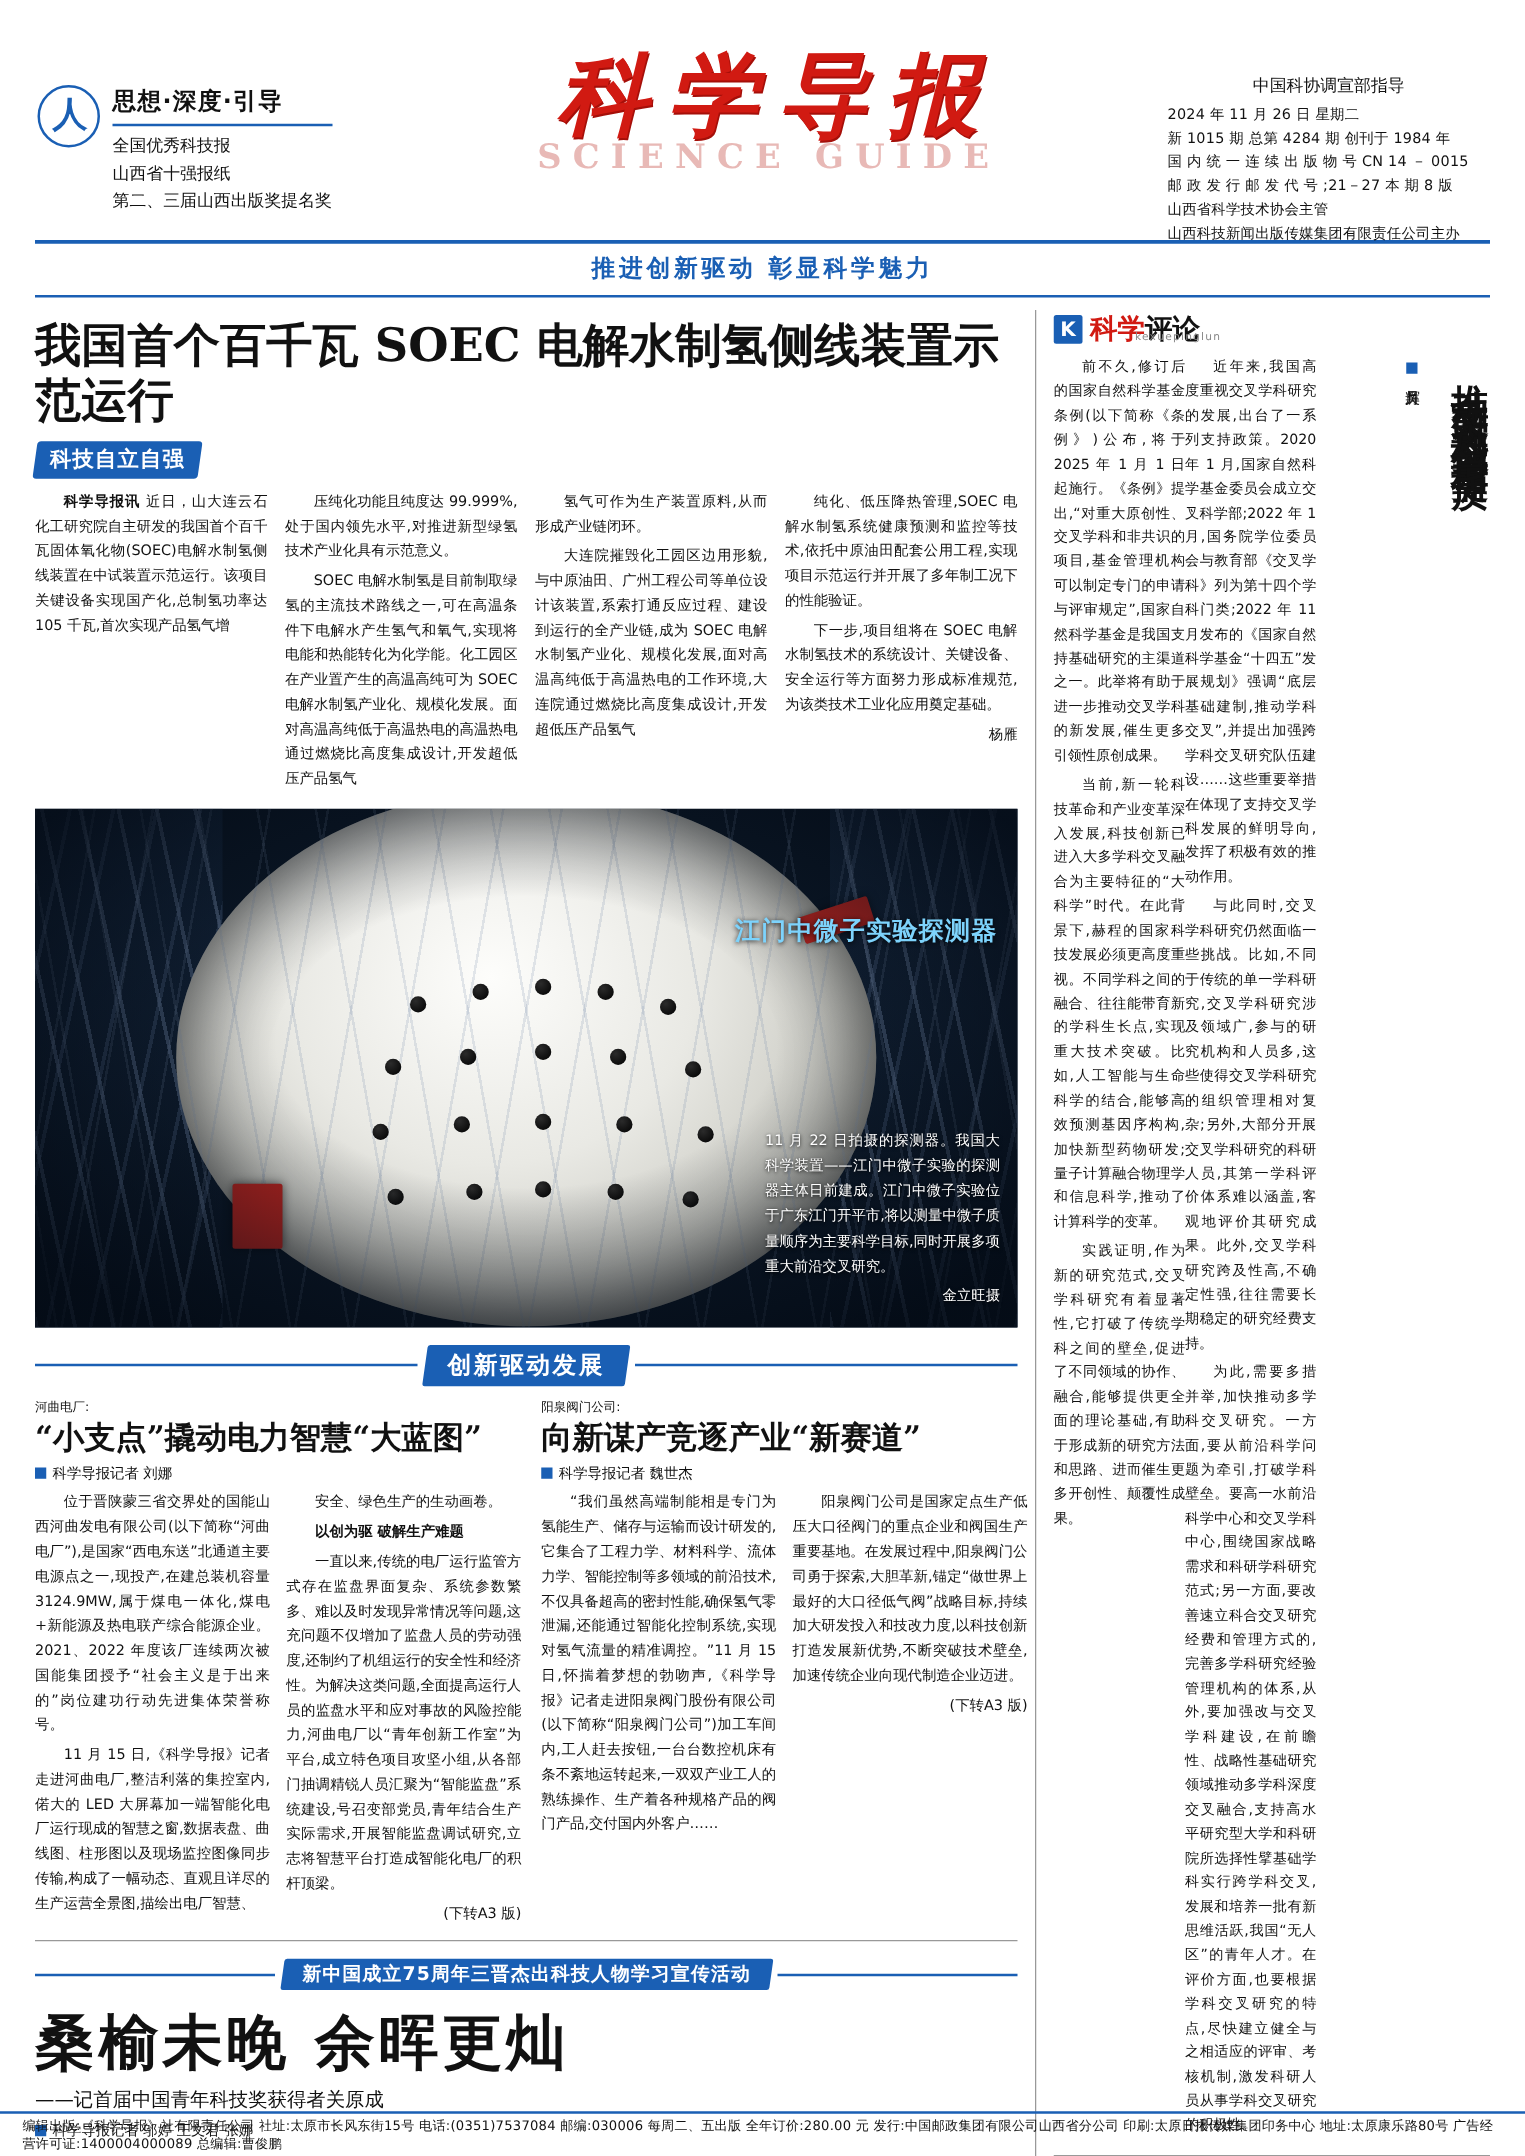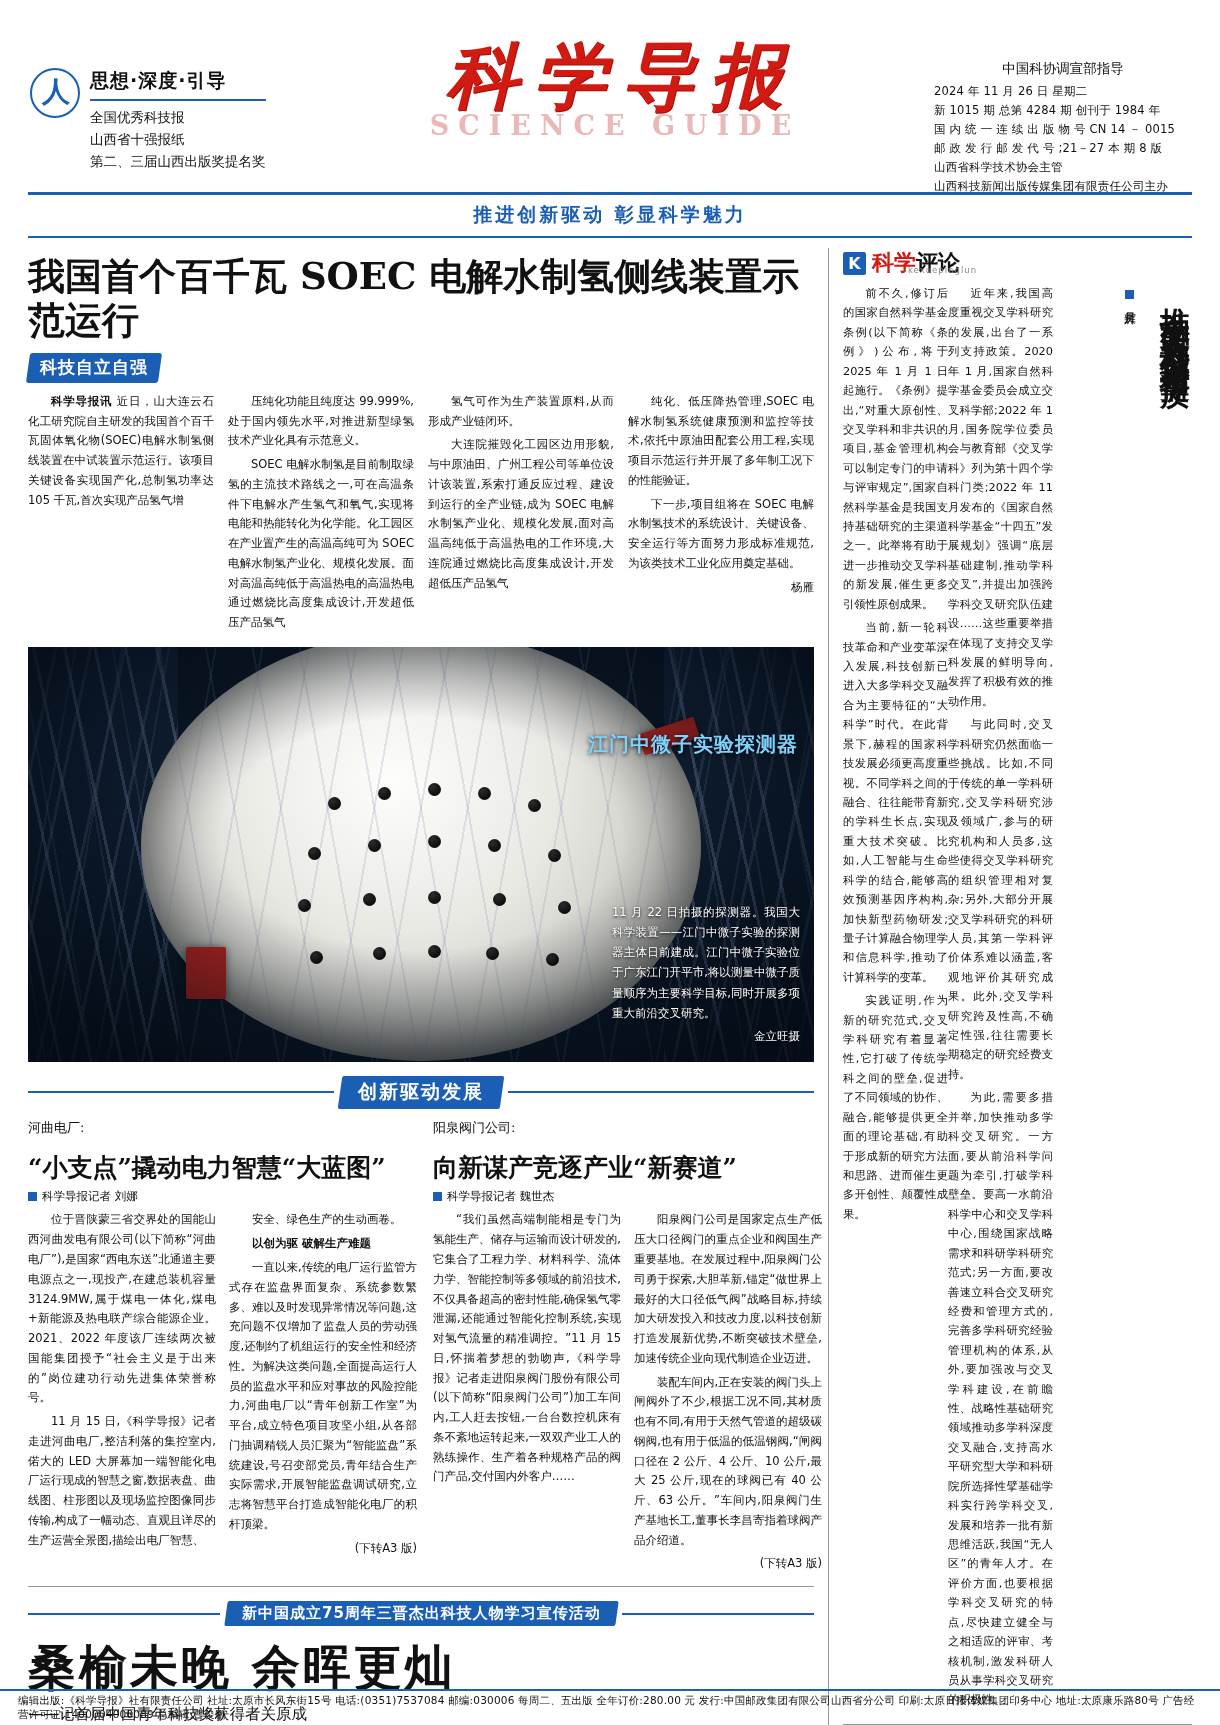--- a/index.html
+++ b/index.html
@@ -148,21 +148,21 @@
     display:flex; align-items:center; justify-content:center;
     background:#1a5fb4; color:#fff; font-size:15px; font-weight:bold;
     padding:3px 16px; letter-spacing:1px; border-radius:2px; margin:0 6px;
     transform:skewX(-8deg);
   }
   .ribbon-badge span { transform:skewX(8deg); }
 
   
   .two-up { display:flex; gap:16px; }
   .art { width:392px; }
-  .art-kicker { font-size:13px; margin-bottom:16px; }
+  .art-kicker { font-size:10px; margin-bottom:2px; }
   .art-head {
     font-family:"DejaVu Serif","Liberation Serif",serif;
     font-size:25px; font-weight:bold; line-height:1.22; margin-bottom:6px;
   }
   .art-by { font-size:11.5px; margin:4px 0 6px 0; display:flex; align-items:center; gap:5px;}
   .sqr { display:inline-block; width:9px; height:9px; background:#1a5fb4; }
   .art-cols { display:flex; gap:13px; }
   .art-col { width:188px; font-size:11.5px; line-height:1.72; text-align:justify; }
   .art-col p { margin:0 0 4px 0; text-indent:2em; }
   .sub-h { font-weight:bold; text-indent:0; margin:3px 0 3px 0; }
@@ -358,21 +358,20 @@
           <div class="art-by">
             <i class="sqr"></i>
             <span>科学导报记者  魏世杰</span>
           </div>
           <div class="art-cols">
             <div class="art-col">
               <p>“我们虽然高端制能相是专门为氢能生产、储存与运输而设计研发的,它集合了工程力学、材料科学、流体力学、智能控制等多领域的前沿技术,不仅具备超高的密封性能,确保氢气零泄漏,还能通过智能化控制系统,实现对氢气流量的精准调控。”11 月 15 日,怀揣着梦想的勃吻声,《科学导报》记者走进阳泉阀门股份有限公司(以下简称“阳泉阀门公司”)加工车间内,工人赶去按钮,一台台数控机床有条不紊地运转起来,一双双产业工人的熟练操作、生产着各种规格产品的阀门产品,交付国内外客户……</p>
             </div>
             <div class="art-col">
               <p>阳泉阀门公司是国家定点生产低压大口径阀门的重点企业和阀国生产重要基地。在发展过程中,阳泉阀门公司勇于探索,大胆革新,锚定“做世界上最好的大口径低气阀”战略目标,持续加大研发投入和技改力度,以科技创新打造发展新优势,不断突破技术壁垒,加速传统企业向现代制造企业迈进。</p>
-              <p>装配车间内,正在安装的阀门头上闸阀外了不少,根据工况不同,其材质也有不同,有用于天然气管道的超级碳钢阀,也有用于低温的低温钢阀,“闸阀口径在 2 公斤、4 公斤、10 公斤,最大 25 公斤,现在的球阀已有 40 公斤、63 公斤。”车间内,阳泉阀门生产基地长工,董事长李昌寄指着球阀产品介绍道。</p>
               <div class="jump">(下转A3 版)</div>
             </div>
           </div>
         </div>
       </div>
 
       <div class="hr-thin"></div>
 
       
       <div class="ribbon">

